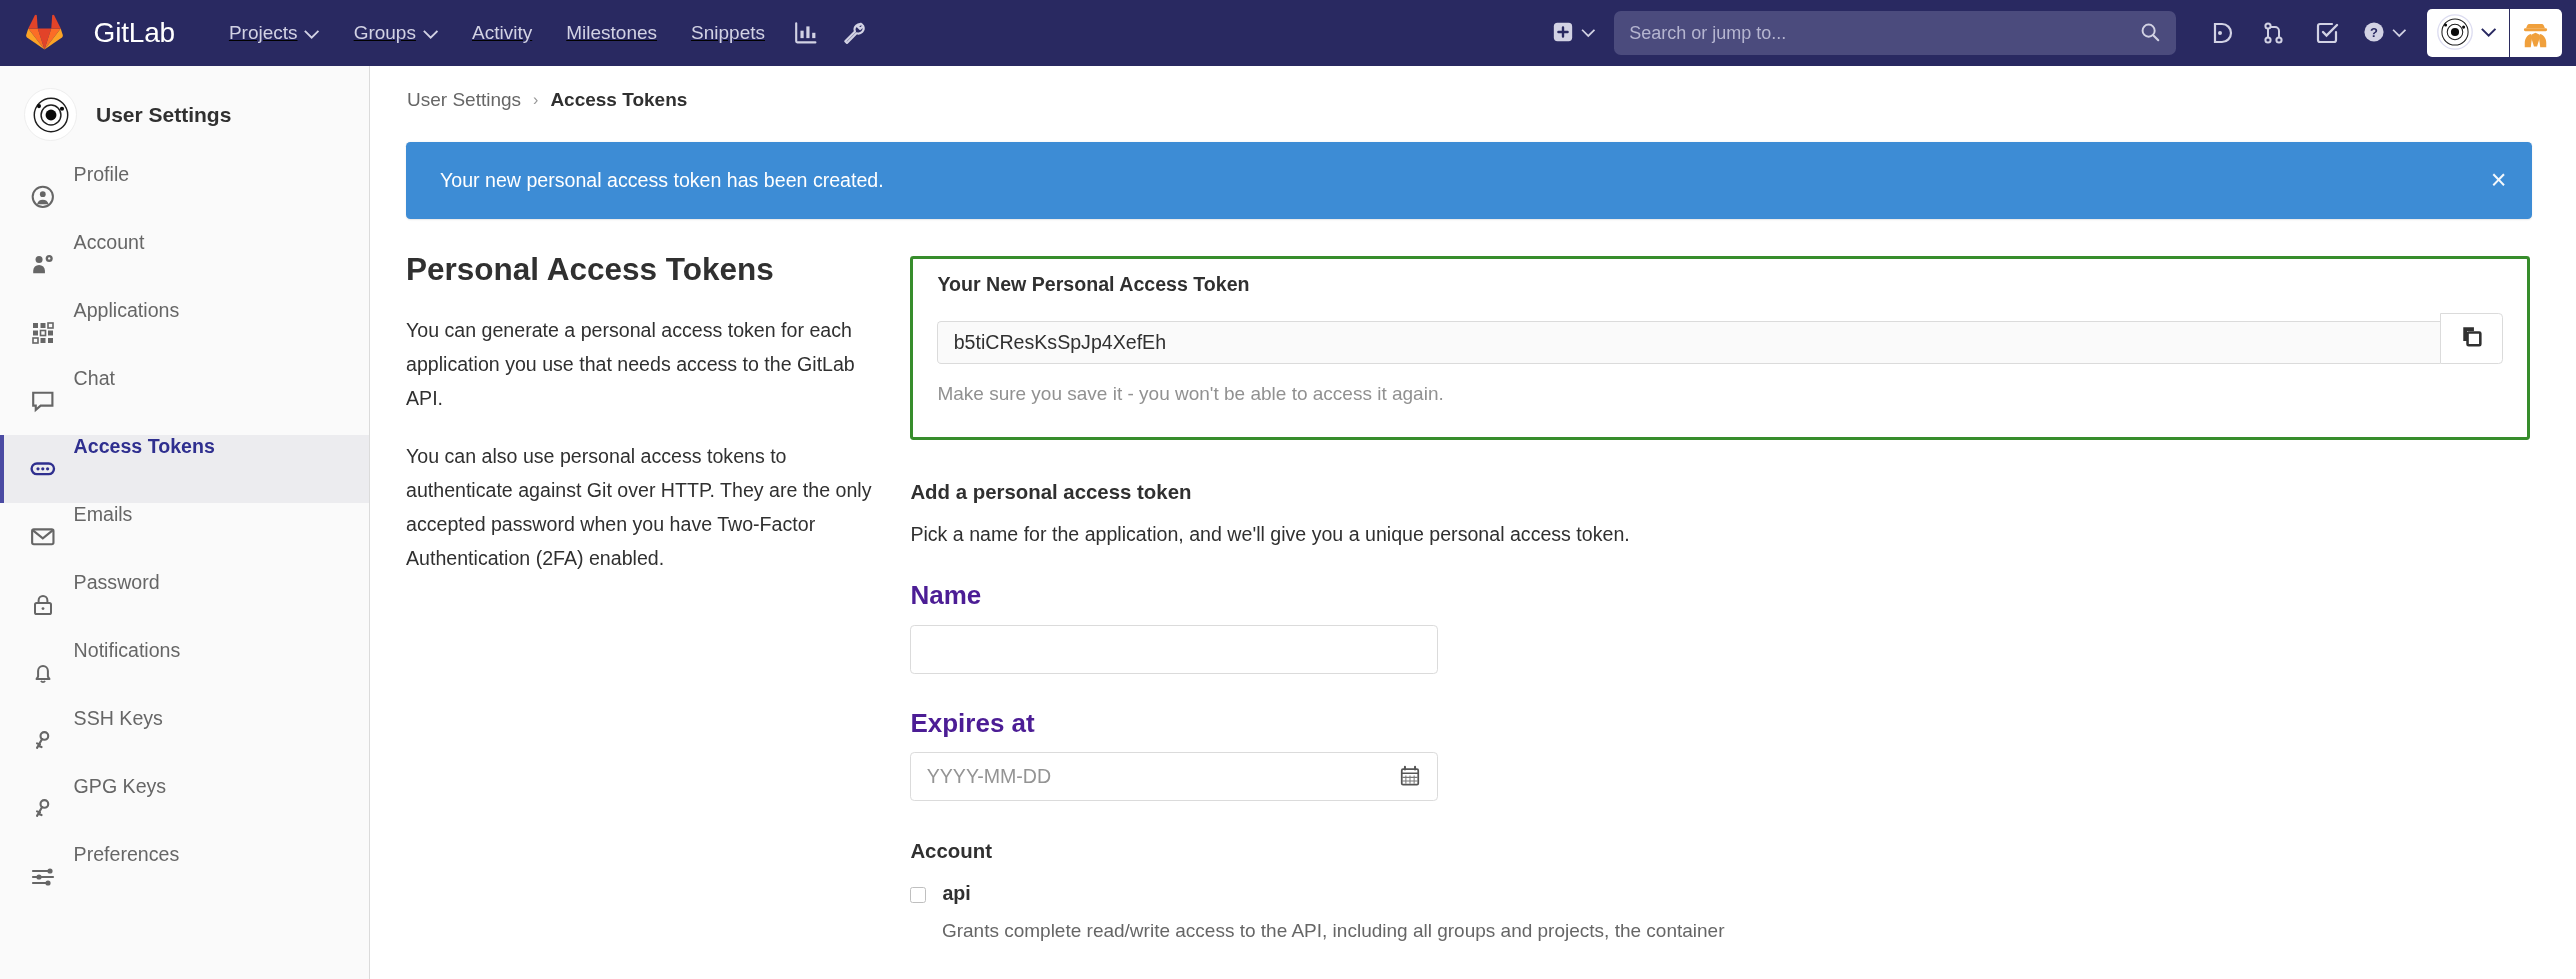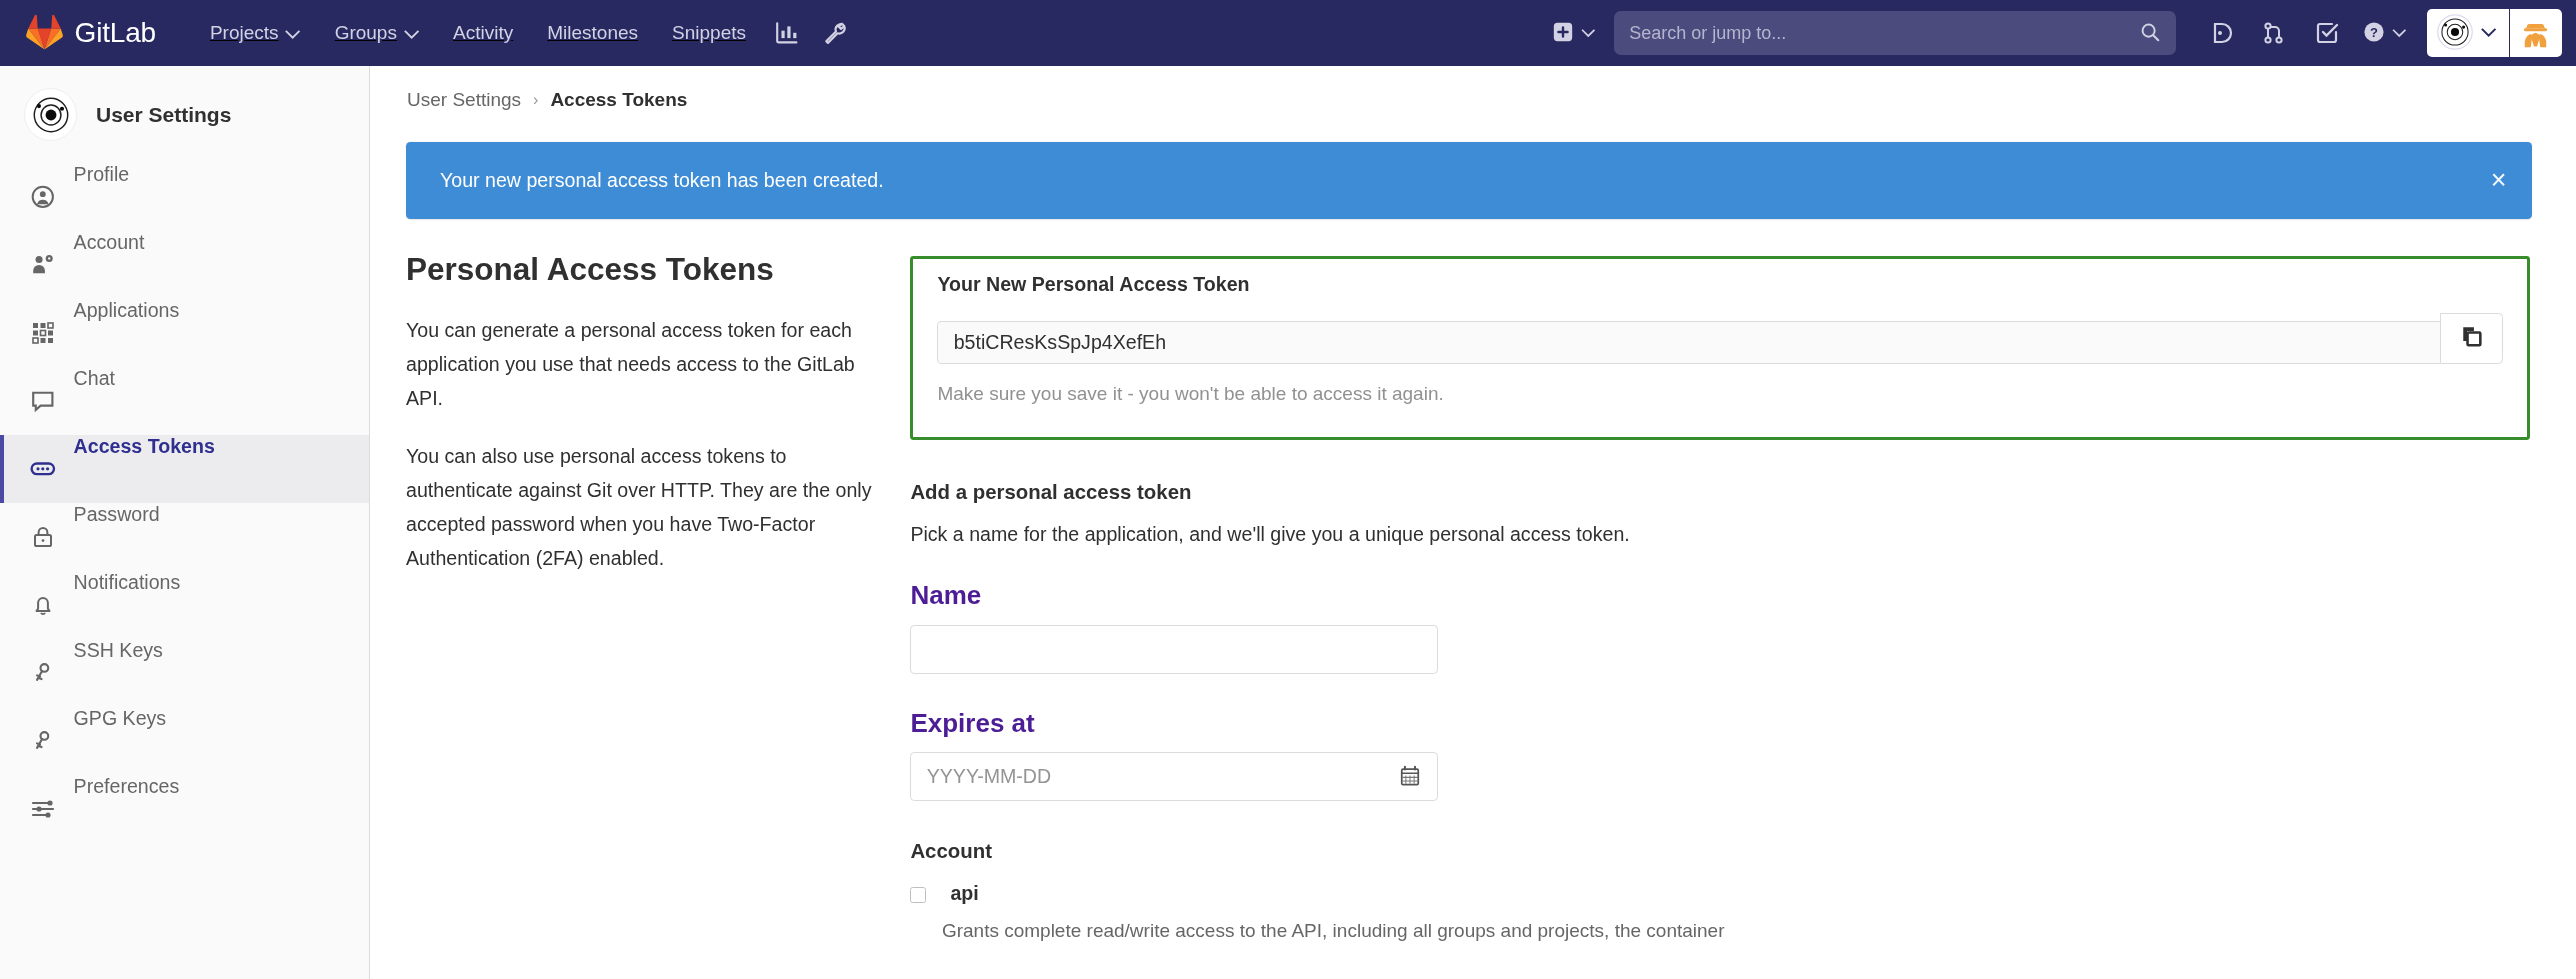--- a/index.html
+++ b/index.html
@@ -13,21 +13,21 @@
   
   .navbar {
     position: absolute; top: 0; left: 0;
     width: 2576px; height: 66px;
     background: #292961;
     display: flex; align-items: center;
     padding: 0 13.6px 0 25.6px;
     z-index: 20;
   }
   .brand { display: flex; align-items: center; gap: 12px; margin-right: 37px; }
-  .brand-text { color: #fff; font-size: 28px; font-weight: 400; letter-spacing: -0.2px; }
+  .brand-text { color: #fff; font-size: 28px; font-weight: 400; letter-spacing: -0.2px; margin-left: 19px; }
   .nav-links { display: flex; align-items: center; gap: 0px; text-decoration: underline; }
   .nav-link {
     color: #d2d2e4; font-size: 19px; padding: 0 17px; height: 66px;
     display: flex; align-items: center; gap: 6.8px; white-space: nowrap;
     cursor: pointer;
   }
   .nav-icon-btn {
     width: 48px; height: 48px; display: flex; align-items: center; justify-content: center;
     cursor: pointer;
   }
@@ -157,21 +157,21 @@
     width: 528px; height: 49px; margin-top: 13.6px;
     border: 0.9px solid #dbdbdb; border-radius: 4.3px; background: #fff;
     padding: 0 15.3px; font-size: 19.6px; color: #303030;
     font-family: "Liberation Sans", sans-serif; outline: none;
   }
   .text-input::placeholder { color: #949494; }
   .date-wrap { position: relative; width: 528px; }
   .date-icon { position: absolute; right: 17px; top: 26.4px; pointer-events: none; }
 
   .scopes-title { font-size: 20.4px; font-weight: bold; color: #303030; margin-top: 39px; }
-  .scope-row { display: flex; align-items: flex-start; gap: 24px; margin-top: 19px; text-align: center; }
+  .scope-row { display: flex; align-items: flex-start; gap: 16px; margin-top: 19px; text-align: center; }
   .checkbox {
     width: 16px; height: 16px; border: 0.9px solid #bfbfbf; border-radius: 2.6px;
     background: #fff; margin-top: 4.3px; flex: none; cursor: pointer;
   }
   .scope-name { font-size: 19.6px; font-weight: bold; color: #303030; }
   .scope-desc { font-size: 19px; color: #666; margin-top: 12px; margin-left: 31.5px; line-height: 1.5; }
 </style>
 </head>
 <body>
 
@@ -392,20 +392,29 @@
       <svg width="25.6" height="25.6" viewBox="0 0 24 24">
         <rect x="1.5" y="7" width="21" height="10" rx="5" fill="none" stroke="#2f2f8f" stroke-width="2.2"></rect>
         <circle cx="7.5" cy="12" r="1.5" fill="#2f2f8f"></circle>
         <circle cx="12" cy="12" r="1.5" fill="#2f2f8f"></circle>
         <circle cx="16.5" cy="12" r="1.5" fill="#2f2f8f"></circle>
       </svg>
     </span>
     <span>Access Tokens</span>
   </div>
 
+  <div class="sb-item">
+    <span class="sb-ico">
+      <svg width="25.6" height="25.6" viewBox="0 0 24 24">
+        <rect x="2" y="5" width="20" height="14" rx="1.6" fill="none" stroke="#666" stroke-width="2"></rect>
+        <path d="M2.8 6 L12 13.5 L21.2 6" fill="none" stroke="#666" stroke-width="2"></path>
+      </svg>
+    </span>
+    <span>Emails</span>
+  </div>
 
   <div class="sb-item">
     <span class="sb-ico">
       <svg width="24" height="24" viewBox="0 0 24 24">
         <rect x="4" y="10" width="16" height="11" rx="1.6" fill="none" stroke="#666" stroke-width="2"></rect>
         <path d="M7.6 10 V7.4 a4.4 4.4 0 0 1 8.8 0 V10" fill="none" stroke="#666" stroke-width="2"></path>
         <circle cx="12" cy="15.6" r="1.4" fill="#666"></circle>
       </svg>
     </span>
     <span>Password</span>

